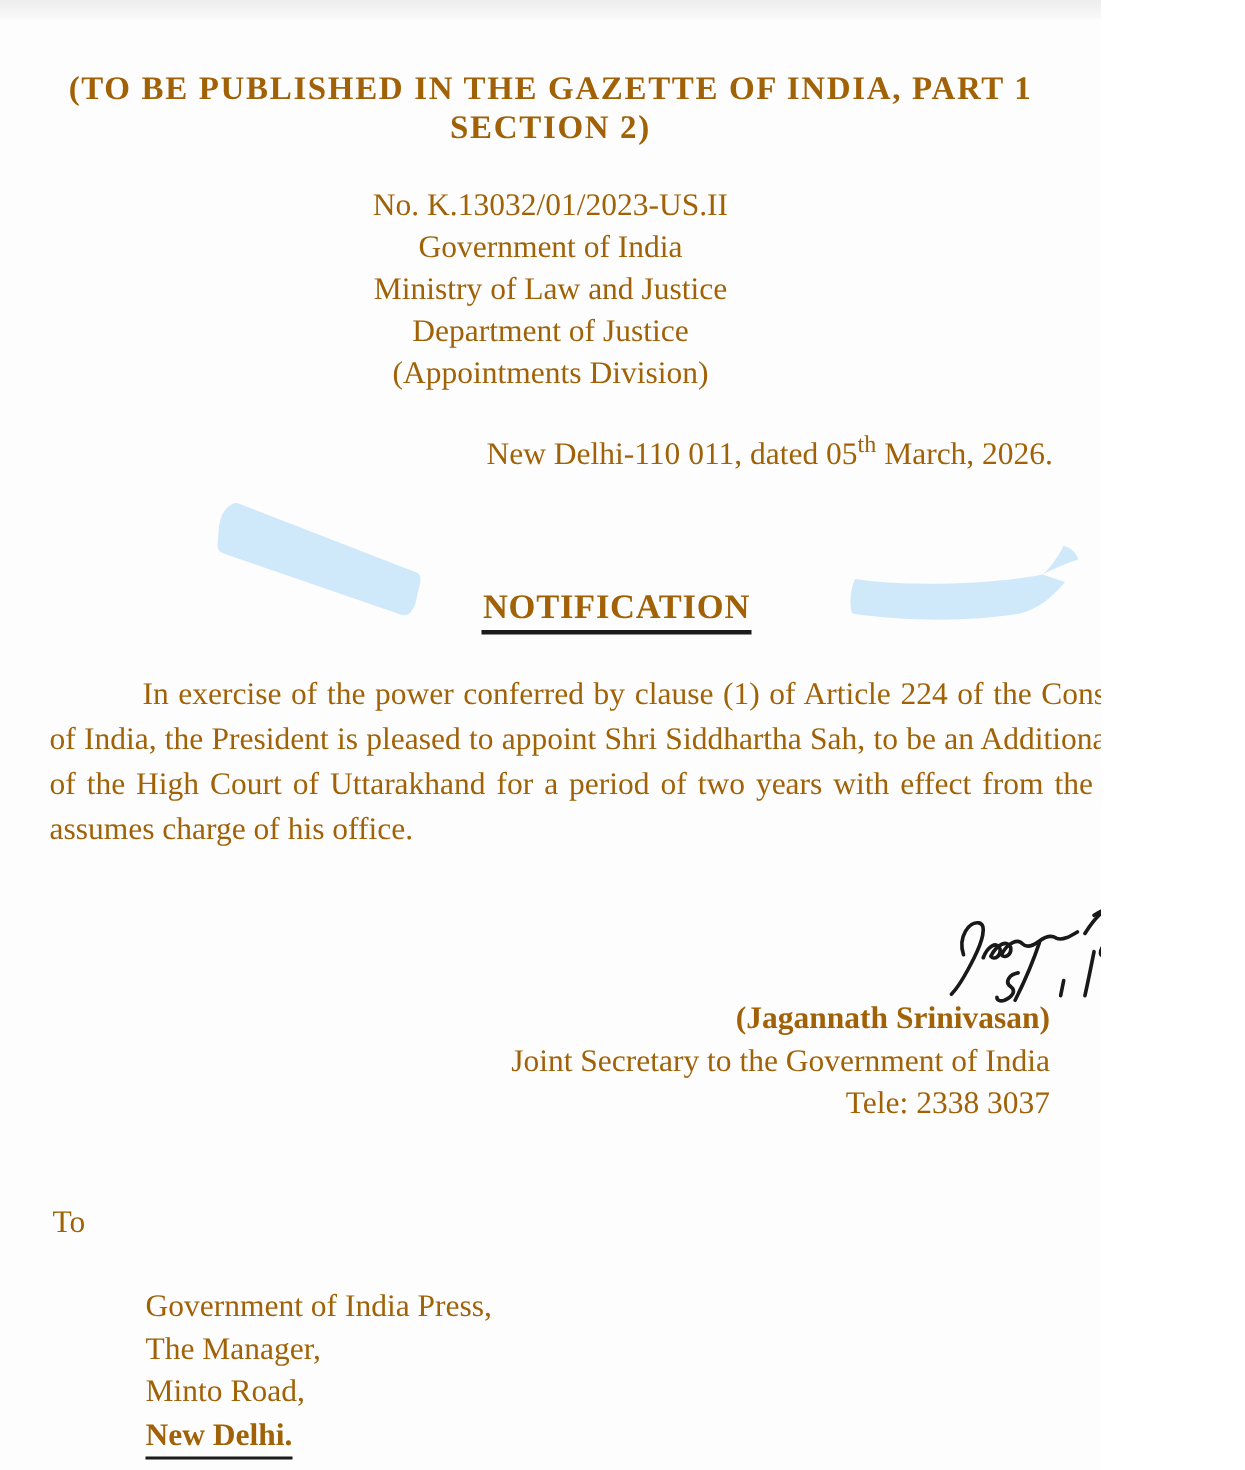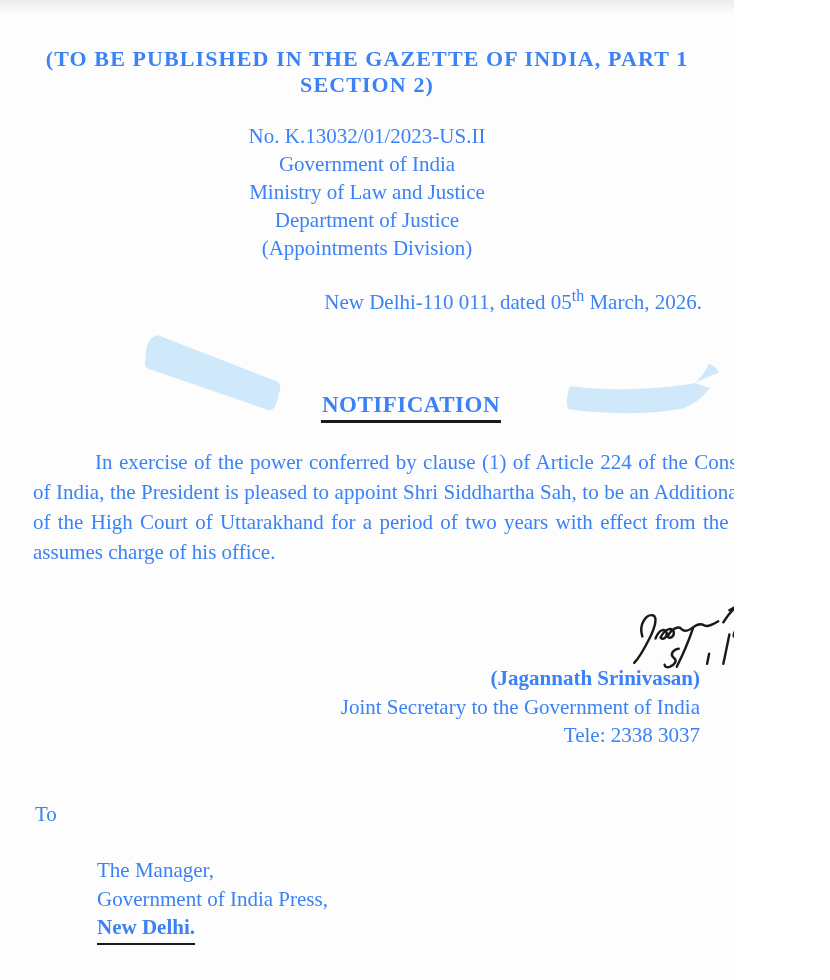--- a/index.html
+++ b/index.html
@@ -3,21 +3,21 @@
 <meta charset="utf-8">
 <style>
   * { margin: 0; padding: 0; box-sizing: border-box; }
   html, body { background: #ffffff; }
   .page {
     position: relative;
     width: 734px;
     height: 980px;
     background: #fdfdfd;
     font-family: "Liberation Serif", serif;
-    color: #3b82f6;
+    color: #a16207;
     overflow: hidden;
   }
   .top-strip {
     position: absolute;
     top: 0; left: 0; right: 0;
     height: 13px;
     background: linear-gradient(#ededed, #fafafa);
   }
   .highlight-layer {
     position: absolute;
@@ -162,21 +162,22 @@
 
     <div class="signatory-block">
       <div class="signatory-name">(Jagannath Srinivasan)</div>
       <div>Joint Secretary to the Government of India</div>
       <div>Tele: 2338 3037</div>
     </div>
 
     <div class="recipient-salutation">To</div>
 
     <div class="recipient-block">
+      <div>Government of India Press,</div>
       <div>The Manager,</div>
-      <div>Government of India Press,</div>
+      <div>Minto Road,</div>
       <div>
         <span class="recipient-city">New Delhi.</span>
       </div>
     </div>
 
   </div>
 </div>
 
 </body></html>

